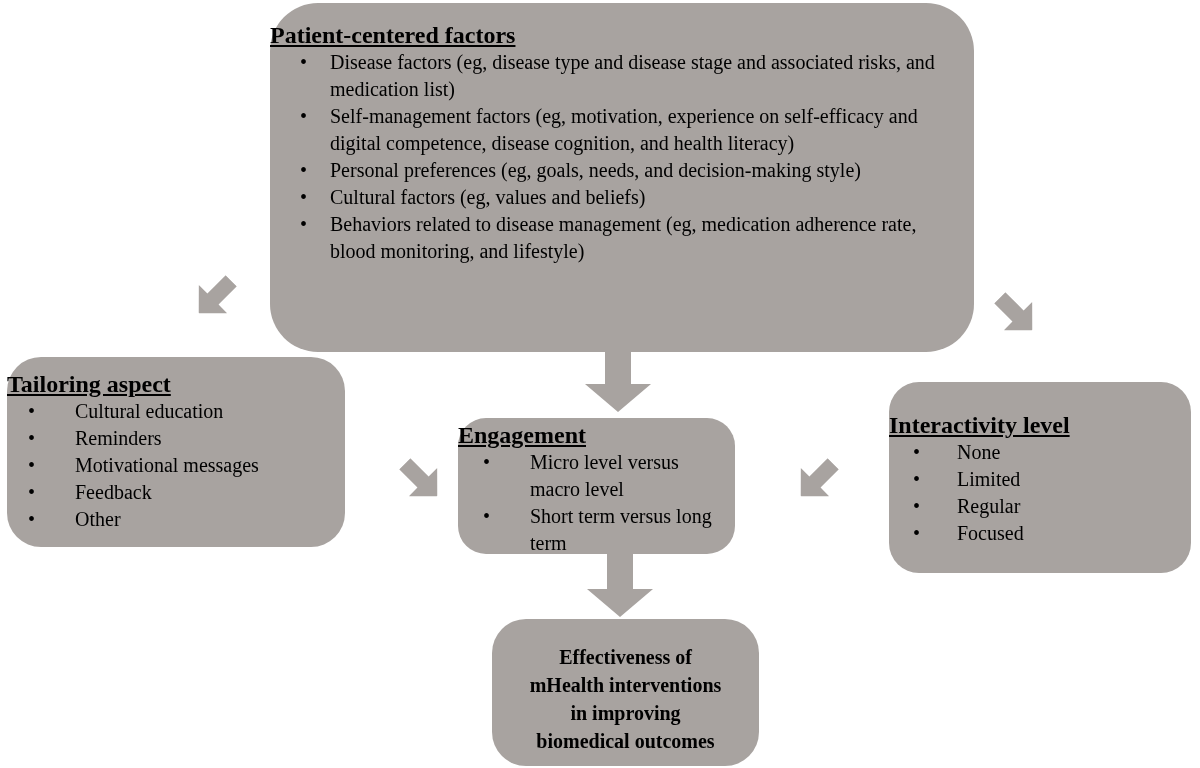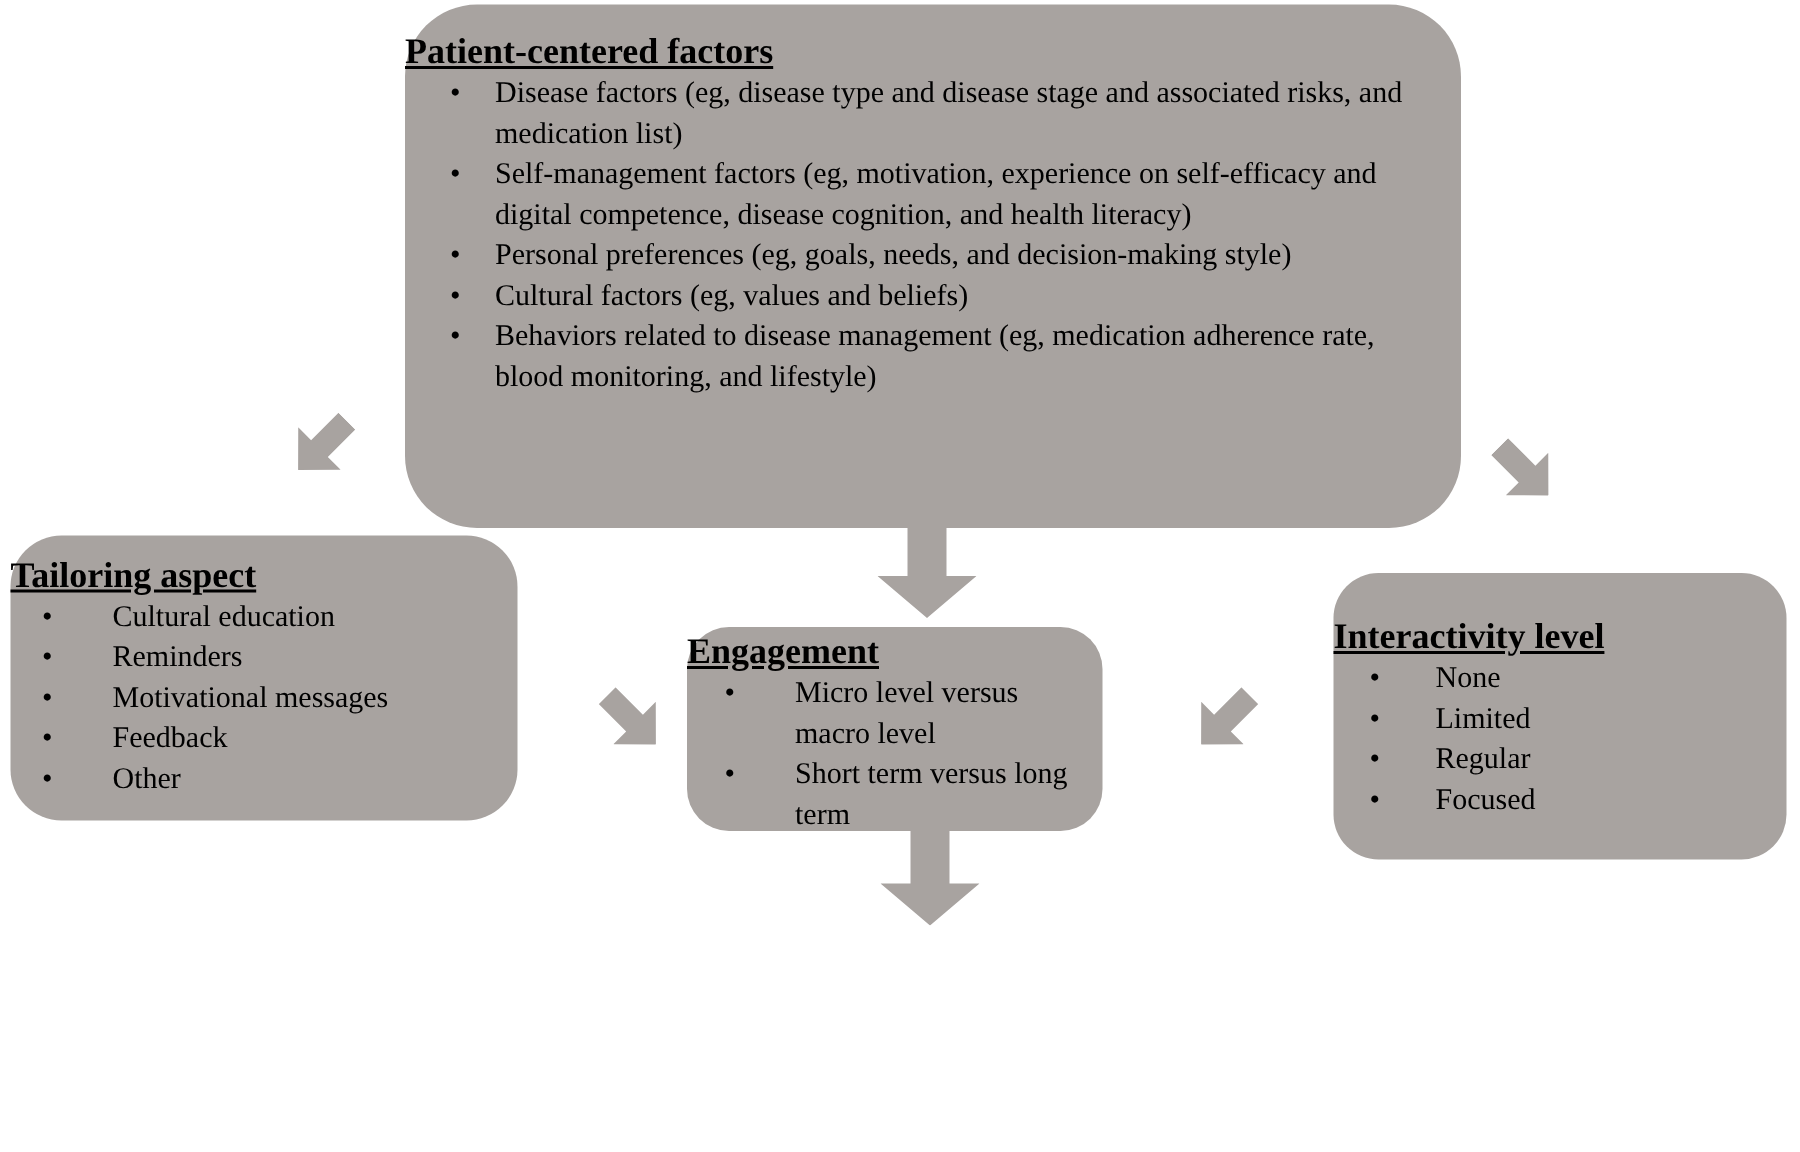--- a/index.html
+++ b/index.html
@@ -156,20 +156,26 @@
           <span class="dot">•</span>
           <span>Regular</span>
         </li>
       <li>
           <span class="dot">•</span>
           <span>Focused</span>
         </li>
     </ul>
   </div>
 
+  <div class="box" id="box-outcome">
+    <div class="outcome-line">Effectiveness of</div>
+    <div class="outcome-line">mHealth interventions</div>
+    <div class="outcome-line">in improving</div>
+    <div class="outcome-line">biomedical outcomes</div>
+  </div>
 
   <svg class="arr" style="left:195px; top:274px; transform:rotate(45deg);" width="40" height="46" viewBox="0 0 66 64" preserveAspectRatio="none">
     <polygon points="20,0 46,0 46,36 66,36 33,64 0,36 20,36" fill="#a8a3a0"></polygon>
   </svg>
 
   <svg class="arr" style="left:585px; top:348px;" width="66" height="64" viewBox="0 0 66 64">
     <polygon points="20,0 46,0 46,36 66,36 33,64 0,36 20,36" fill="#a8a3a0"></polygon>
   </svg>
 
   <svg class="arr" style="left:996px; top:291px; transform:rotate(-45deg);" width="40" height="46" viewBox="0 0 66 64" preserveAspectRatio="none">

